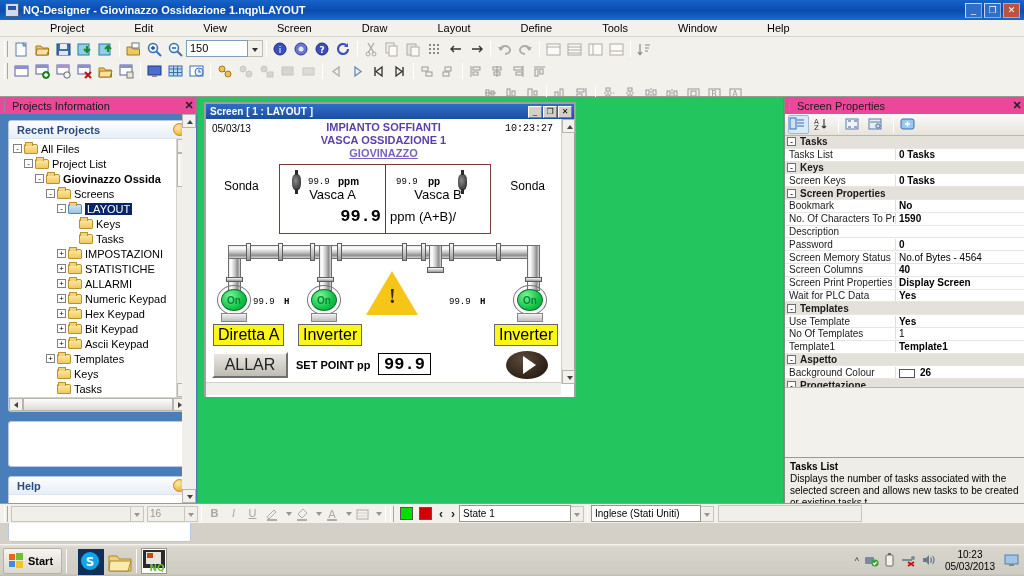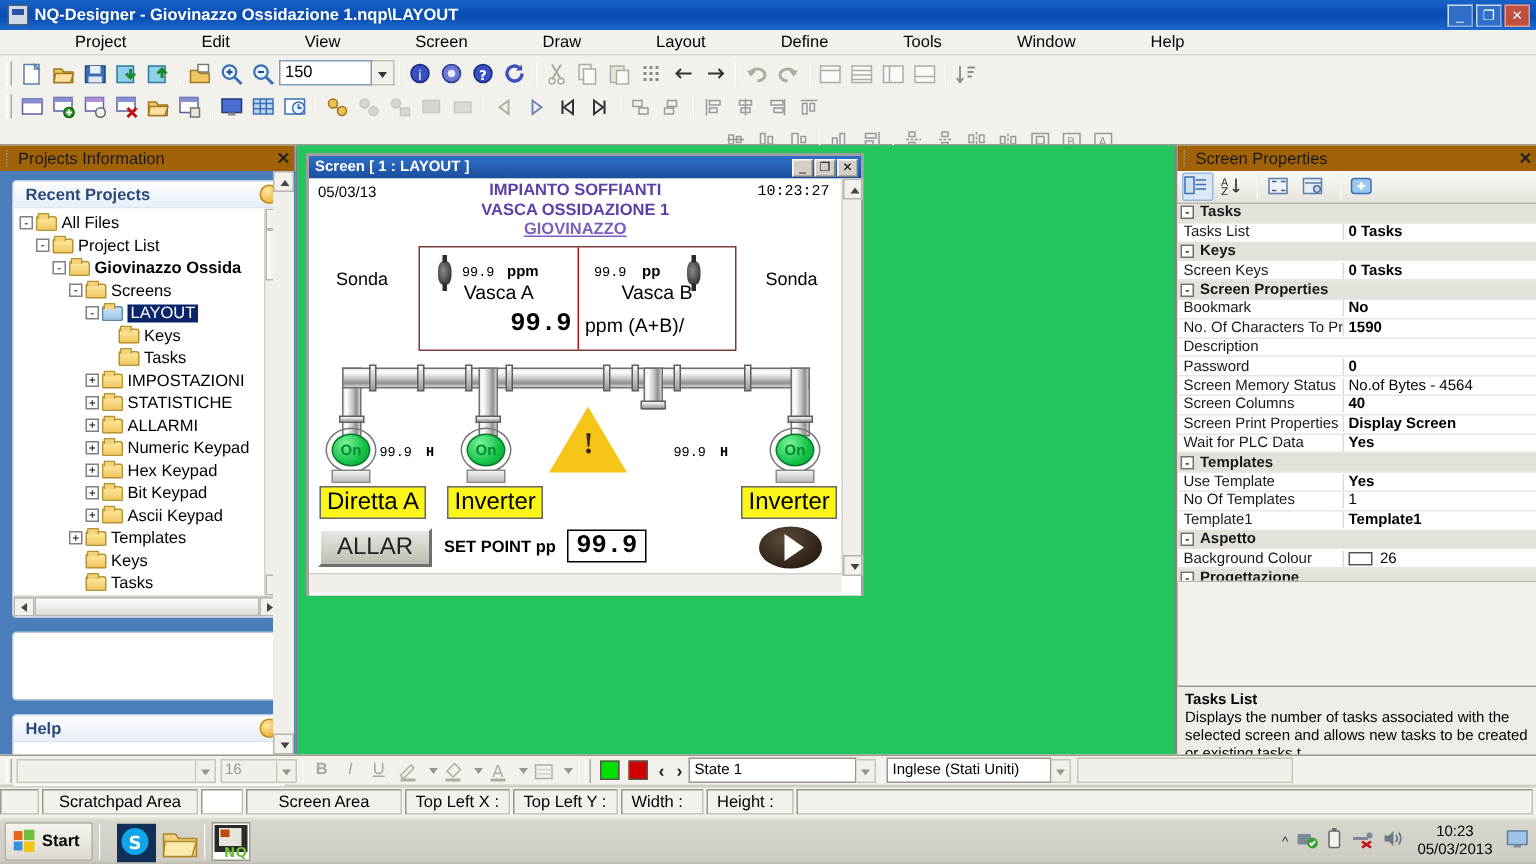--- a/index.html
+++ b/index.html
@@ -91,21 +91,21 @@
     background: #808080;
   }
 
   
   .leftdock {
     position: absolute; left: 0; top: 0; width: 197px; height: 406px;
     background: #f2f1ec; border-right: 1px solid #8a8a82;
   }
   .dock-caption {
     height: 17px; display: flex; align-items: center;
-    background: #a16207; padding-left: 4px; font-size: 11px; color: #1a1a1a;
+    background: #ec4899; padding-left: 4px; font-size: 11px; color: #1a1a1a;
   }
   .dock-caption .dgrip {
     width: 3px; height: 11px; border-left: 1px dotted #999; margin-right: 5px;
   }
   .dock-caption .dtitle { flex: 1; }
   .dock-caption .dclose {
     width: 14px; text-align: center; font-weight: bold; font-size: 11px; color: #222;
   }
   .bluepanel {
     position: absolute; left: 0; top: 17px; width: 197px; height: 389px;
@@ -1236,21 +1236,21 @@
           </div>
           <div class="prow cat">
             <div class="pkey">
               <span class="minusbox">-</span>
               <span>Aspetto</span>
             </div>
             <div class="pval" style="border-left: none;"></div>
           </div>
           <div class="prow">
             <div class="pkey">Background Colour</div>
-            <div class="pval normal"><span class="swatch" style="background: rgb(255, 255, 255);"></span><span style="font-weight: normal;">26</span></div>
+            <div class="pval normal"><span class="swatch" style="background: rgb(255, 255, 255);"></span><span style="font-weight: bold;">26</span></div>
           </div>
           <div class="prow cat">
             <div class="pkey">
               <span class="minusbox">-</span>
               <span>Progettazione</span>
             </div>
             <div class="pval" style="border-left: none;"></div>
           </div>
         </div>
       <div class="prop-help">
@@ -1305,31 +1305,20 @@
     <div class="navarrow">‹</div>
     <div class="navarrow">›</div>
     <div class="statecombo">State 1</div>
     <div class="sm-arrow"></div>
     <div class="tsep"></div>
     <div class="langcombo">Inglese (Stati Uniti)</div>
     <div class="sm-arrow"></div>
     <div class="blankcombo" style="margin-left:4px;"></div>
   </div>
 
-  <div class="statusbar">
-    <div class="sb-cell" style="width:26px;"></div>
-    <div class="sb-cell" style="width:104px;justify-content:center;">Scratchpad Area</div>
-    <div class="sb-cell" style="width:28px;background:#fff;"></div>
-    <div class="sb-cell" style="width:104px;justify-content:center;">Screen Area</div>
-    <div class="sb-cell" style="width:70px;">Top Left X :</div>
-    <div class="sb-cell" style="width:70px;">Top Left Y :</div>
-    <div class="sb-cell" style="width:55px;">Width :</div>
-    <div class="sb-cell" style="width:58px;">Height :</div>
-    <div class="sb-cell" style="flex:1;"></div>
-  </div>
 
   <div class="taskbar">
     <div class="startbtn">
       <span class="winlogo">
         <svg width="15" height="15">
             <rect x="0" y="1" width="6" height="6" fill="#e8661a"></rect>
             <rect x="7" y="0" width="7" height="7" fill="#6fbf3a"></rect>
             <rect x="0" y="8" width="6" height="6" fill="#3a8fe0"></rect>
             <rect x="7" y="8" width="7" height="7" fill="#f5c518"></rect>
           </svg>

